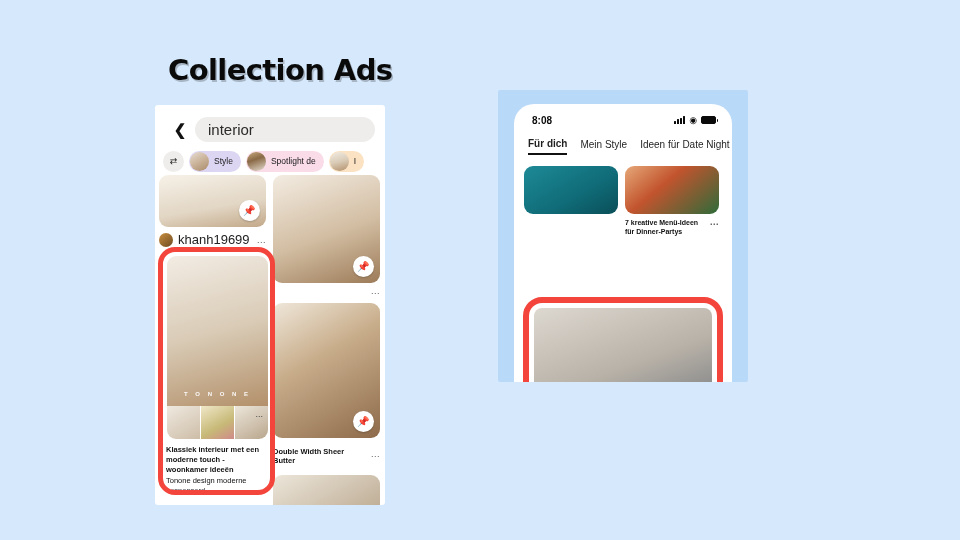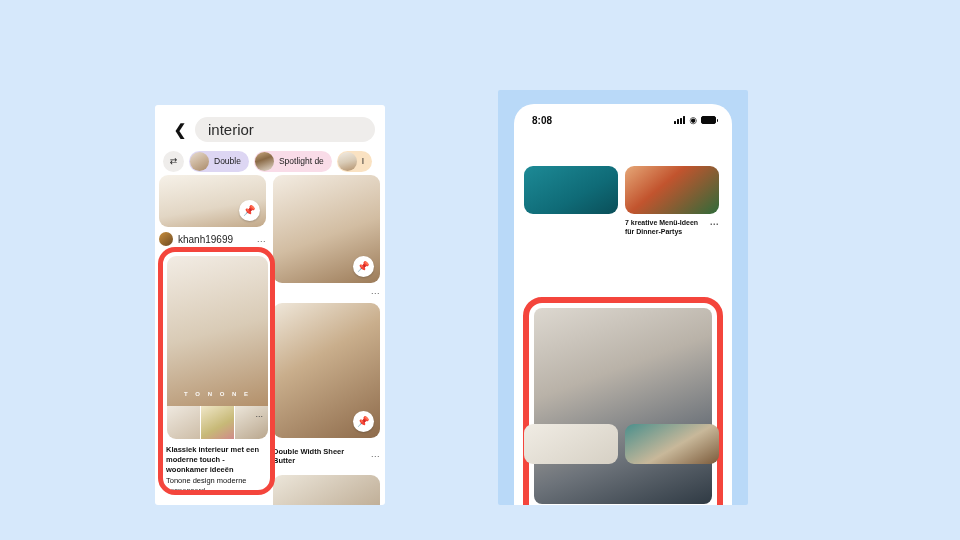--- a/index.html
+++ b/index.html
@@ -35,21 +35,21 @@
     overflow: hidden;
   }
   .phone-left {
     left: 155px; top: 105px;
     width: 230px; height: 400px;
     background: #ffffff;
     border-radius: 3px;
   }
   .phone-right-frame {
     left: 498px; top: 90px;
-    width: 250px; height: 415px;
+    width: 250px; height: 292px;
     background: #b9d9f8;
     border-radius: 2px;
   }
   .phone-right-screen {
     position: absolute;
     left: 16px; top: 14px;
     width: 218px; height: 401px;
     background: #ffffff;
     border-radius: 20px 20px 0 0;
     overflow: hidden;
@@ -169,21 +169,21 @@
     display: flex; align-items: center;
     margin-top: 5px;
     gap: 5px;
   }
   .avatar {
     width: 14px; height: 14px; border-radius: 50%;
     background: linear-gradient(140deg,#c98f3e,#6d4a22);
     flex: none;
   }
   .pin-user {
-    font-size: 10px; color: #222; flex: 1;
+    font-size: 13px; color: #222; flex: 1;
     overflow: hidden; white-space: nowrap;
   }
   .dots {
     font-size: 9px; color: #555; letter-spacing: .5px;
     line-height: 6px;
   }
   .pin-title {
     font-size: 7.5px; color: #111; font-weight: bold;
     margin-top: 4px; line-height: 1.25;
   }
@@ -327,36 +327,37 @@
     left: 10px; top: 258px;
     display: flex; gap: 7px;
   }
   .feed-bottom .feed-img { height: 40px; }
 </style>
 </head>
 <body>
 
 <div class="canvas">
 
+  <div class="heading left">Collection Ads</div>
 
   <div class="phone phone-left">
 
     <div class="search-row">
       <div class="back-chevron">❮</div>
       <div class="search-box">
         <span class="search-text">interior</span>
       </div>
     </div>
 
     <div class="chip-row">
       <div class="chip chip-filter">⇄</div>
 
       <div class="chip" style="background:#ddd6f3">
         <span class="chip-img ph-room1"></span>
-        <span class="chip-label">Double</span>
+        <span class="chip-label">Style</span>
       </div>
 
       <div class="chip" style="background:#f9dce8">
         <span class="chip-img ph-shelf"></span>
         <span class="chip-label">Spotlight de</span>
       </div>
 
       <div class="chip" style="background:#fae2c2">
         <span class="chip-img ph-living"></span>
         <span class="chip-label">I</span>
@@ -437,20 +438,26 @@
               <i></i>
               <i></i>
               <i></i>
               <i></i>
             </span>
           <span class="wifi">◉</span>
           <span class="batt"></span>
         </span>
       </div>
 
+      <div class="tabs">
+        <span class="tab active">Für dich</span>
+        <span class="tab">Mein Style</span>
+        <span class="tab">Ideen für Date Night</span>
+
+      </div>
 
       <div class="feed">
         <div class="feed-top">
           <div class="feed-card">
             <div class="feed-img ph-teal"></div>
             <div class="feed-title"></div>
           </div>
           <div class="feed-card">
             <div class="feed-img ph-food"></div>
             <div class="feed-title">

